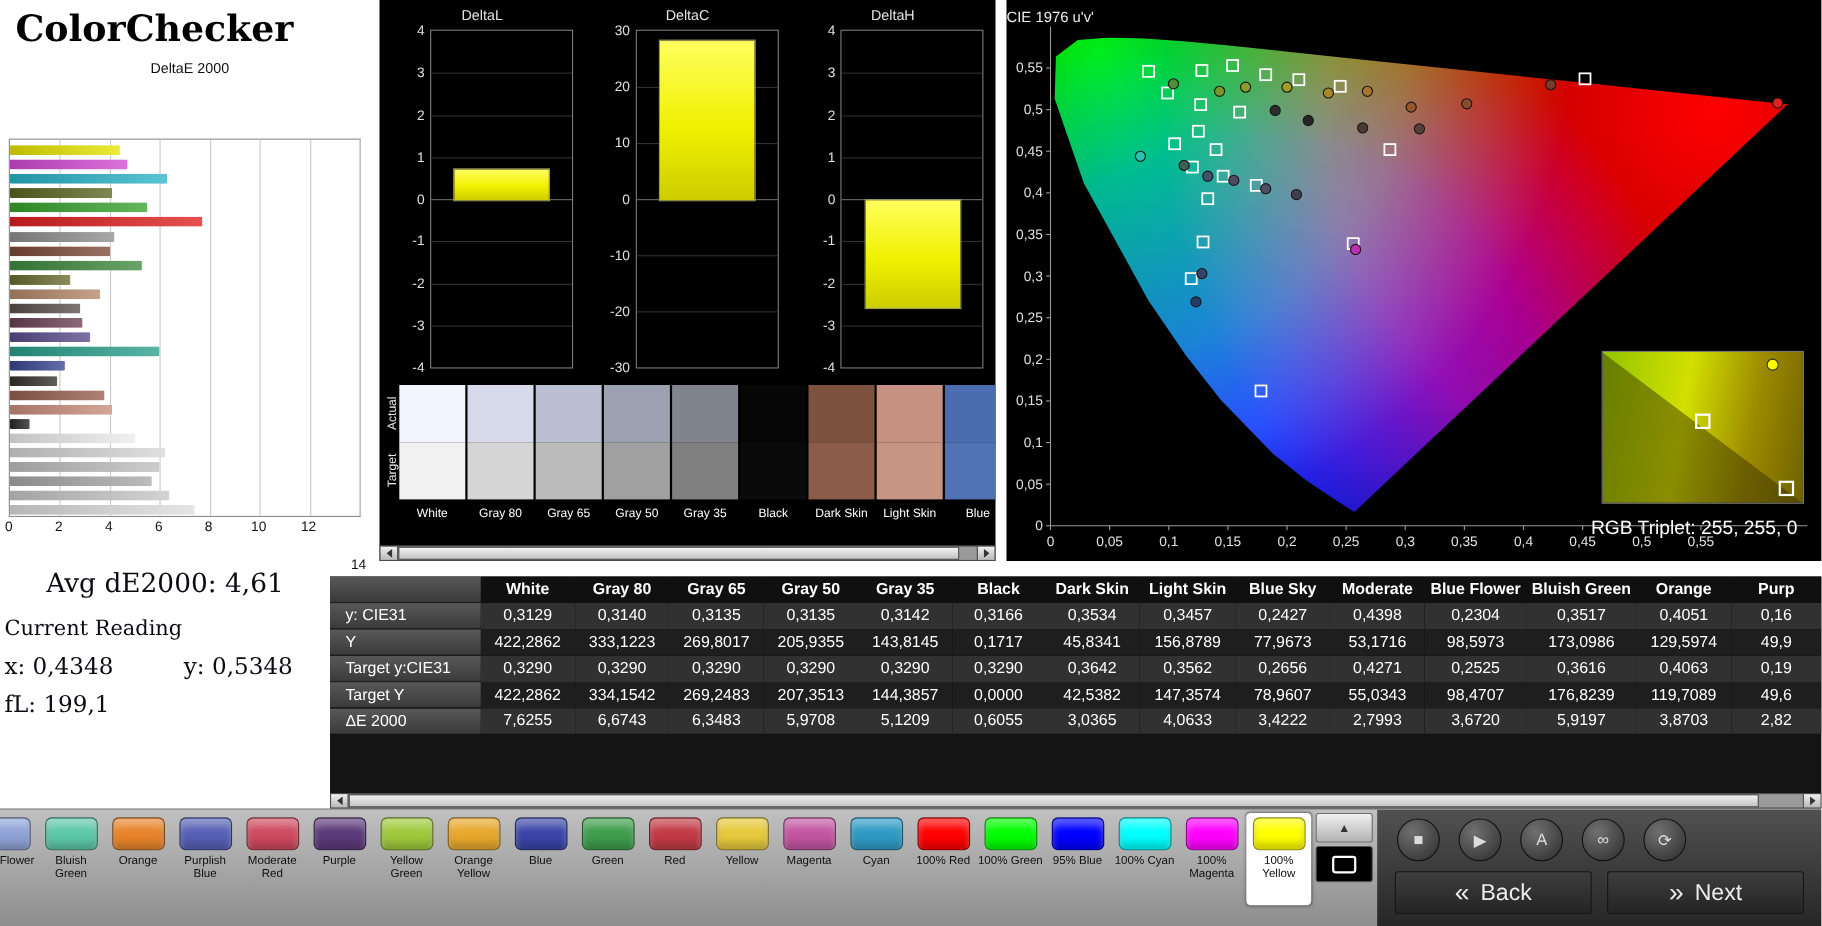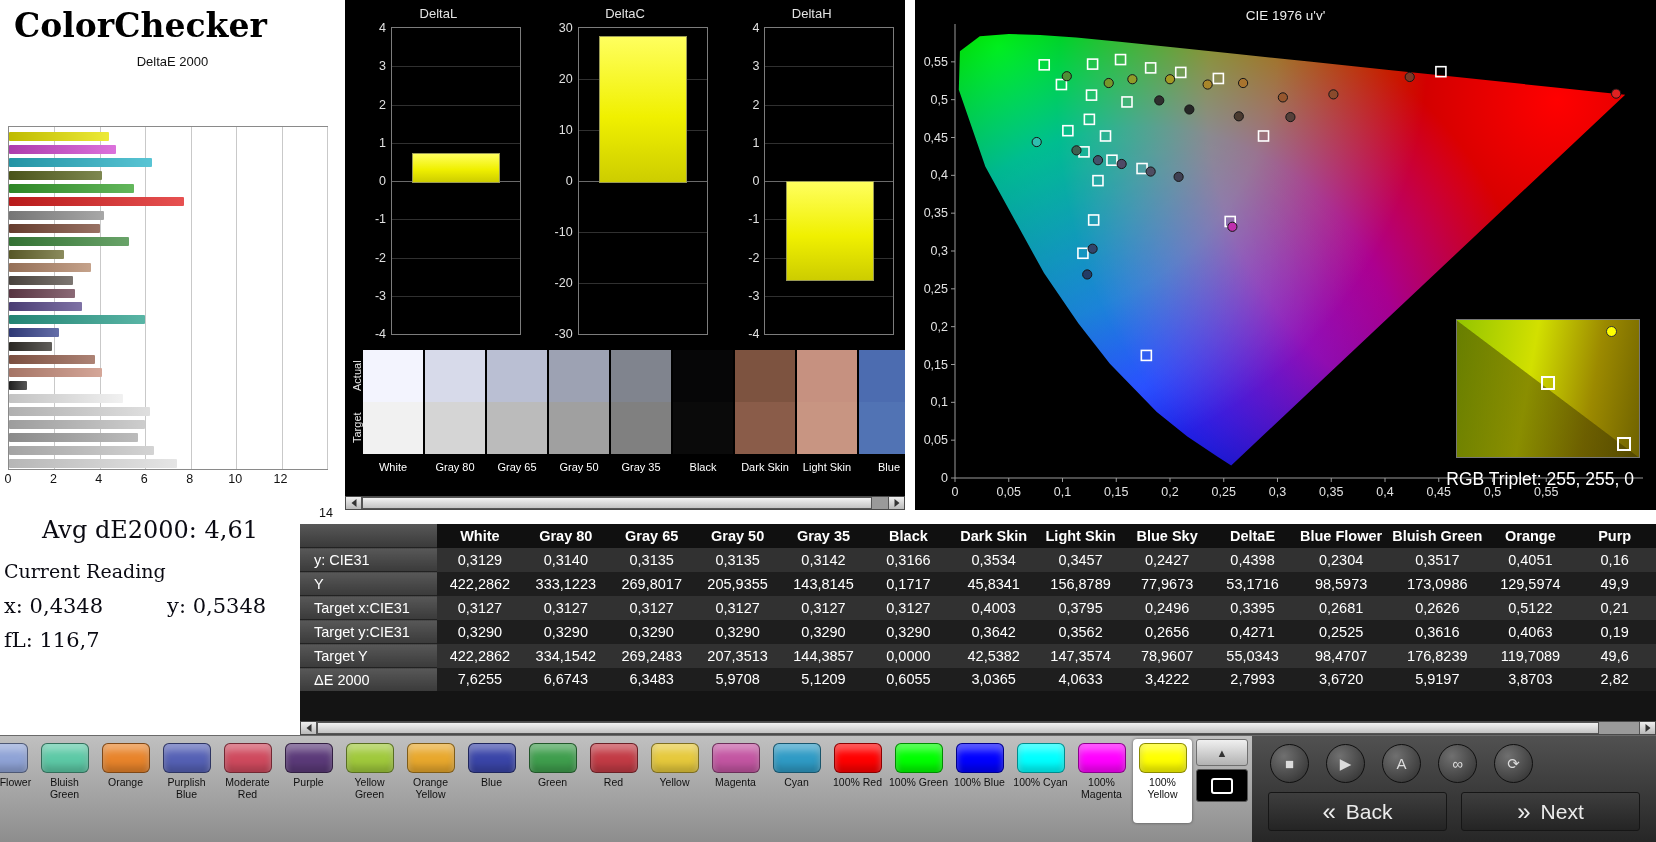--- a/index.html
+++ b/index.html
@@ -61,21 +61,21 @@
   .sarrow.left::before{border-right:5px solid #333;}
   .sarrow.right::before{border-left:5px solid #333;}
   .strack{flex:1;position:relative;background:#9a9a9a;}
   .sthumb{position:absolute;top:0;bottom:0;background:linear-gradient(#f2f2f2,#c3c3c3);border:1px solid #555;box-sizing:border-box;}
   .strip-scroll{left:0;right:0;bottom:0;}
   .table-scroll{left:0;right:0;bottom:0;}
 
   
   .panel-cie{left:915px;top:0;width:741px;height:510px;background:#000;}
   #cie-svg{position:absolute;left:0;top:0;width:741px;height:510px;}
-  .cie-title{position:absolute;top:8px;width:100%;text-align:center;color:#ededed;font-size:13.5px;}
+  .cie-title{position:absolute;top:8px;width:100%;color:#ededed;font-size:13.5px;}
   .cie-inset{position:absolute;right:16px;bottom:52px;width:182px;height:137px;border:1px solid #777;
     background:linear-gradient(100deg,#93c400 0%,#d2e000 40%,#9c8a00 72%,#6f6200 100%);}
   .cie-inset::after{content:"";position:absolute;inset:0;
     background:linear-gradient(to top right,rgba(50,42,0,.45) 49.6%,rgba(0,0,0,0) 50%);}
   .inset-dot{position:absolute;width:9px;height:9px;border-radius:50%;background:#ffff00;border:1px solid #333;right:22px;top:6px;z-index:2;}
   .inset-sq{position:absolute;width:10px;height:10px;border:2px solid #fff;z-index:2;}
   .inset-sq.sq1{left:84px;top:56px;}
   .inset-sq.sq2{right:8px;bottom:6px;}
   .cie-rgb-label{position:absolute;right:22px;bottom:20px;color:#fff;font-size:17.5px;}
 
@@ -171,21 +171,21 @@
       </div>
   </section>
 
   <section class="stats">
     <div class="stat-avg">Avg dE2000: 4,61</div>
     <div class="stat-current">Current Reading</div>
     <div class="stat-xy">
       <span class="sx">x: 0,4348</span>
       <span class="sy">y: 0,5348</span>
     </div>
-    <div class="stat-fl">fL: 116,7</div>
+    <div class="stat-fl">fL: 199,1</div>
   </section>
 
   <section class="panel-mid">
     <div class="dcharts" id="dcharts">
         <div class="dchart">
           <div class="dchart-title">DeltaL</div>
           <div class="dchart-plot">
             <span class="dtick" style="top: 0%;">4</span>
             <div class="hline" style="top: 12.5%;"></div>
             <span class="dtick" style="top: 12.5%;">3</span>
@@ -485,21 +485,21 @@
             <th class="corner"></th>
             <th>White</th>
             <th>Gray 80</th>
             <th>Gray 65</th>
             <th>Gray 50</th>
             <th>Gray 35</th>
             <th>Black</th>
             <th>Dark Skin</th>
             <th>Light Skin</th>
             <th>Blue Sky</th>
-            <th>DeltaE</th>
+            <th>Moderate</th>
             <th>Blue Flower</th>
             <th>Bluish Green</th>
             <th>Orange</th>
             <th>Purp</th>
           </tr>
         </thead>
         <tbody>
           <tr>
             <th>y: CIE31</th>
             <td>0,3129</td>
@@ -526,37 +526,20 @@
             <td>143,8145</td>
             <td>0,1717</td>
             <td>45,8341</td>
             <td>156,8789</td>
             <td>77,9673</td>
             <td>53,1716</td>
             <td>98,5973</td>
             <td>173,0986</td>
             <td>129,5974</td>
             <td>49,9</td>
-          </tr>
-          <tr>
-            <th>Target x:CIE31</th>
-            <td>0,3127</td>
-            <td>0,3127</td>
-            <td>0,3127</td>
-            <td>0,3127</td>
-            <td>0,3127</td>
-            <td>0,3127</td>
-            <td>0,4003</td>
-            <td>0,3795</td>
-            <td>0,2496</td>
-            <td>0,3395</td>
-            <td>0,2681</td>
-            <td>0,2626</td>
-            <td>0,5122</td>
-            <td>0,21</td>
           </tr>
           <tr>
             <th>Target y:CIE31</th>
             <td>0,3290</td>
             <td>0,3290</td>
             <td>0,3290</td>
             <td>0,3290</td>
             <td>0,3290</td>
             <td>0,3290</td>
             <td>0,3642</td>
@@ -674,21 +657,21 @@
         <div class="pal-item">
           <div class="pal-swatch" style="background-color: rgb(255, 0, 0);"></div>
           <div class="pal-label">100% Red</div>
         </div>
         <div class="pal-item">
           <div class="pal-swatch" style="background-color: rgb(0, 255, 0);"></div>
           <div class="pal-label">100% Green</div>
         </div>
         <div class="pal-item">
           <div class="pal-swatch" style="background-color: rgb(0, 0, 255);"></div>
-          <div class="pal-label">100% Blue</div>
+          <div class="pal-label">95% Blue</div>
         </div>
         <div class="pal-item">
           <div class="pal-swatch" style="background-color: rgb(0, 255, 255);"></div>
           <div class="pal-label">100% Cyan</div>
         </div>
         <div class="pal-item">
           <div class="pal-swatch" style="background-color: rgb(255, 0, 255);"></div>
           <div class="pal-label">100% Magenta</div>
         </div>
         <div class="pal-item selected">

